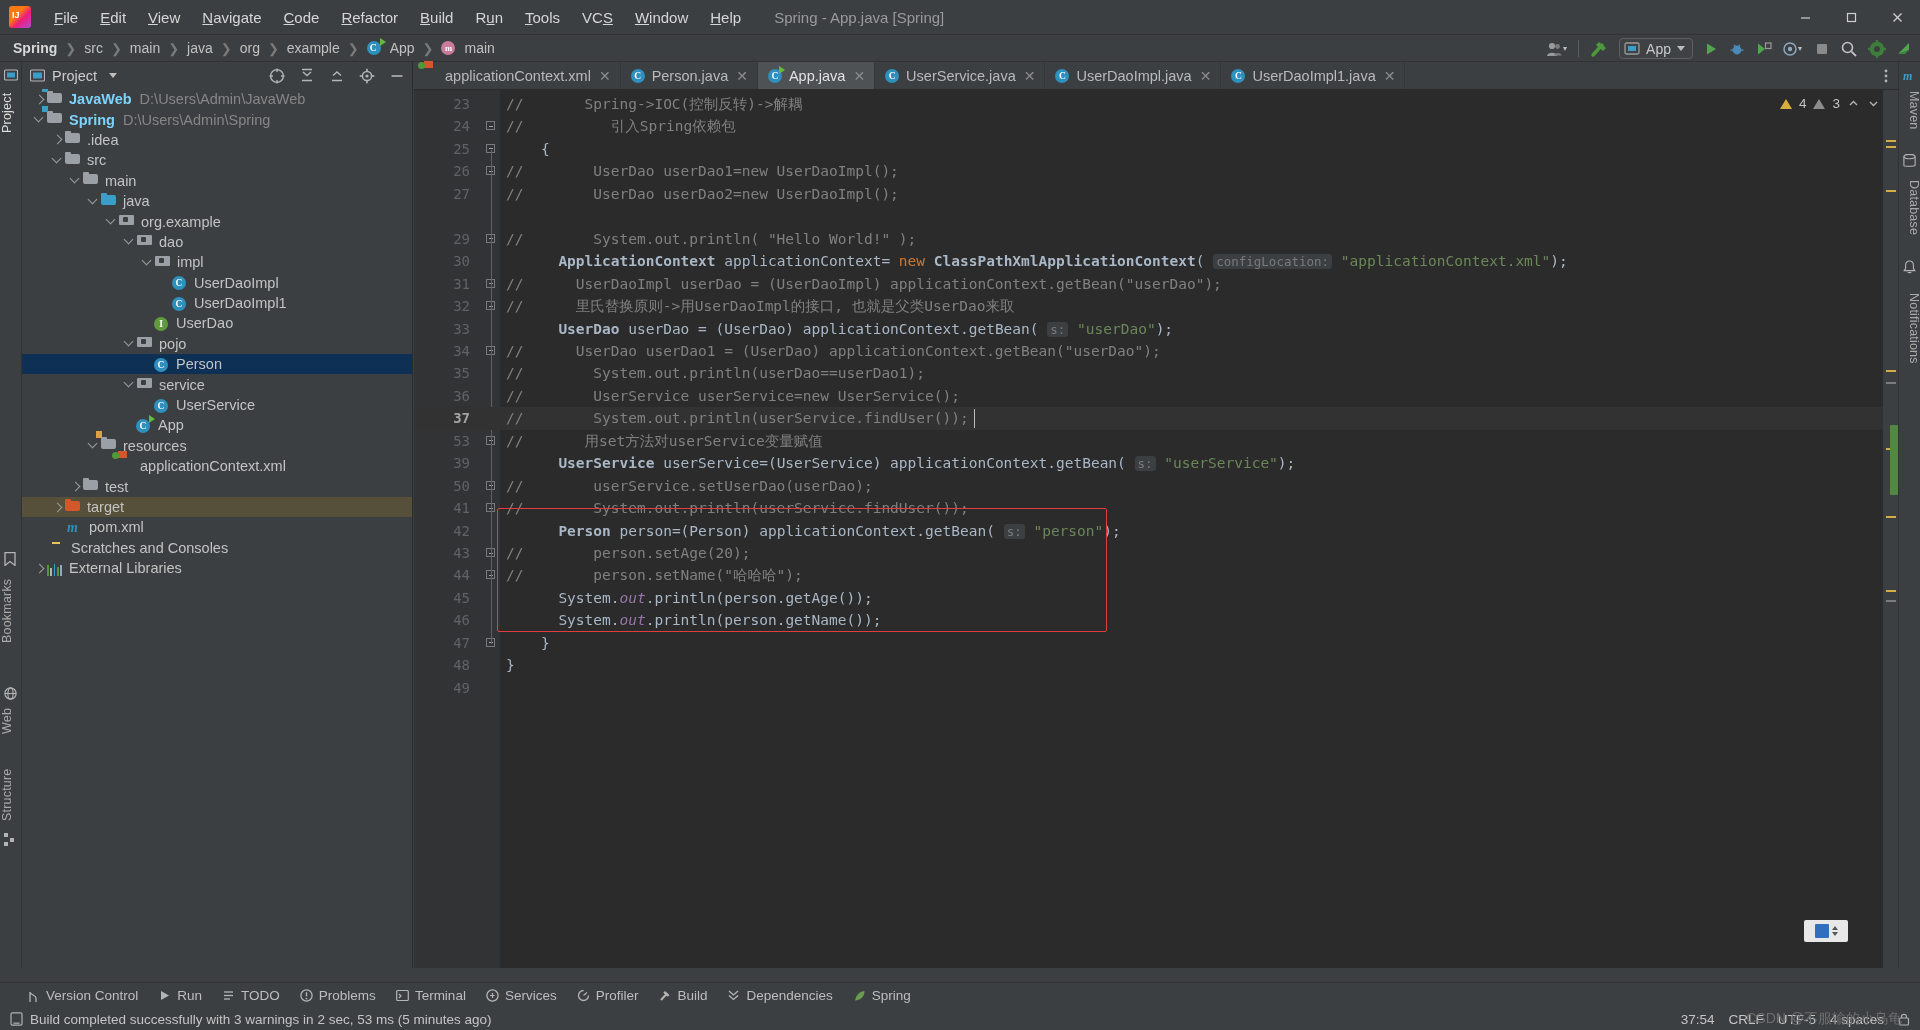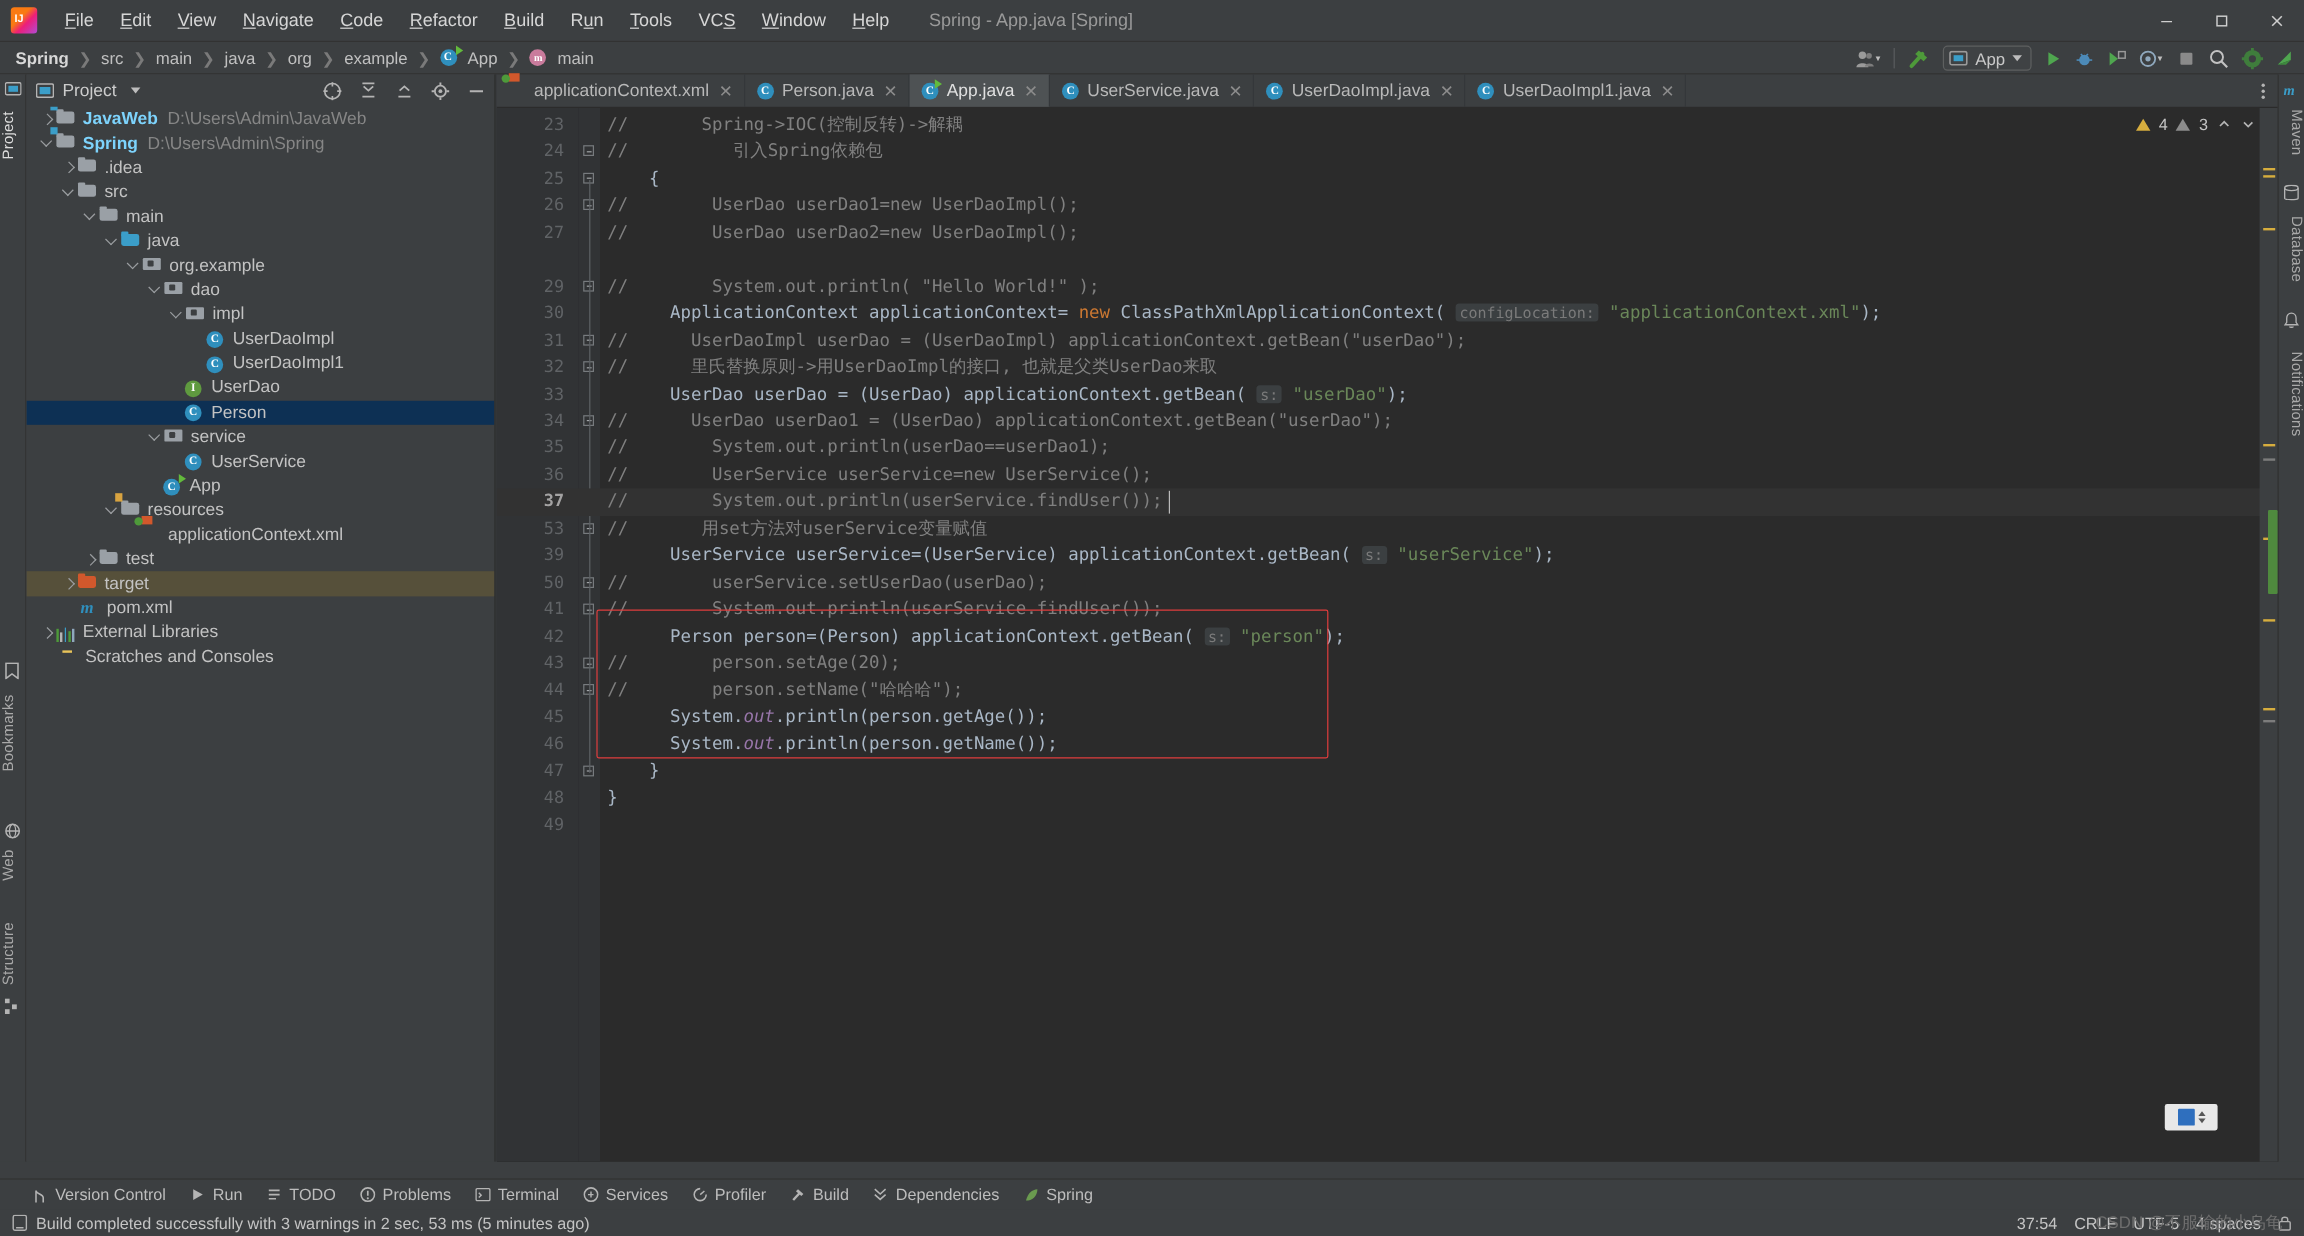--- a/index.html
+++ b/index.html
@@ -259,21 +259,21 @@
     color: #606366; font-family:"DejaVu Sans Mono", monospace; font-size:14px;
   }
   .cline.cur .ln { color: #a4a3a3; font-weight: bold; }
   .cline .code { position: absolute; left: 92px; color: #a9b7c6; }
   .cline.hl { background: #323232; }
   .cmt { color: #808080; }
   .kw  { color: #cc7832; }
   .str { color: #6a8759; }
   .typ { color: #a9b7c6; }
   .fld { color: #9876aa; font-style: italic; }
-  .bold { font-weight: normal; }
+  .bold { font-weight: bold; }
   .hint {
     background: #3b3f41; color: #7a7a7a; border-radius: 3px;
     padding: 0 3px; font-size: 12.5px;
   }
 
   .foldmark {
     position: absolute; width: 9px; height: 9px; border: 1px solid #777b7e;
     left: 4px; background: #313335;
   }
   .foldmark::after {
@@ -701,20 +701,25 @@
         <span class="tlabel">UserDaoImpl1</span>
       </div>
 
       <div class="trow" style="padding-left:132px">
         <span class="ticon">
             <span class="cls iface" style="margin-top:2px">I</span>
           </span>
         <span class="tlabel">UserDao</span>
       </div>
 
+      <div class="trow" style="padding-left:101px">
+        <span class="arrow d"></span>
+        <span class="ticon"><span class="pkgfold" style="margin-top:3px"></span></span>
+        <span class="tlabel">pojo</span>
+      </div>
 
       <div class="trow sel" style="padding-left:132px">
         <span class="ticon">
             <span class="cls" style="margin-top:2px">C</span>
           </span>
         <span class="tlabel">Person</span>
       </div>
 
       <div class="trow" style="padding-left:101px">
         <span class="arrow d"></span>
@@ -755,39 +760,39 @@
 
       <div class="trow sel2" style="padding-left:29px">
         <span class="arrow r"></span>
         <span class="ticon"><span class="fold orange" style="margin-top:3px"></span></span>
         <span class="tlabel">target</span>
       </div>
 
       <div class="trow" style="padding-left:45px">
         <span class="ticon"><span class="mvnico">m</span></span>
         <span class="tlabel">pom.xml</span>
+      </div>
+
+      <div class="trow" style="padding-left:27px">
+        <span class="ticon"><span class="scratch" style="margin-top:2px"></span></span>
+        <span class="tlabel">Scratches and Consoles</span>
       </div>
 
       <div class="trow" style="padding-left:11px">
         <span class="arrow r"></span>
         <span class="ticon">
           <span class="libico" style="margin-top:3px">
             <i style="height:11px;background:#4e9a3a"></i>
               <i style="height:8px;background:#b4b4b4"></i>
             <i style="height:12px;background:#3b9ec9"></i>
               <i style="height:9px;background:#4e9a3a"></i>
             <i style="height:11px;background:#8fa8bd"></i>
           </span>
         </span>
         <span class="tlabel">External Libraries</span>
-      </div>
-
-      <div class="trow" style="padding-left:27px">
-        <span class="ticon"><span class="scratch" style="margin-top:2px"></span></span>
-        <span class="tlabel">Scratches and Consoles</span>
       </div>
     </div>
   </div>
 
   <div class="editor">
 
     <div class="tabrow">
       <div class="etab">
         <span class="ticon" style="width:15px;height:15px;margin-right:0"><span class="xmlico" style="margin-top:1px"></span></span>
         <span>applicationContext.xml</span>

